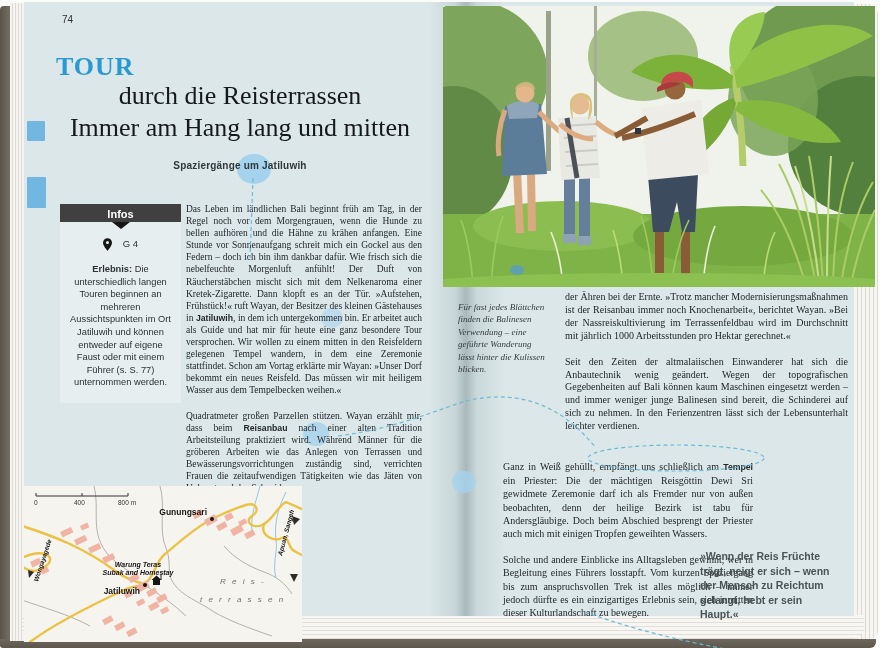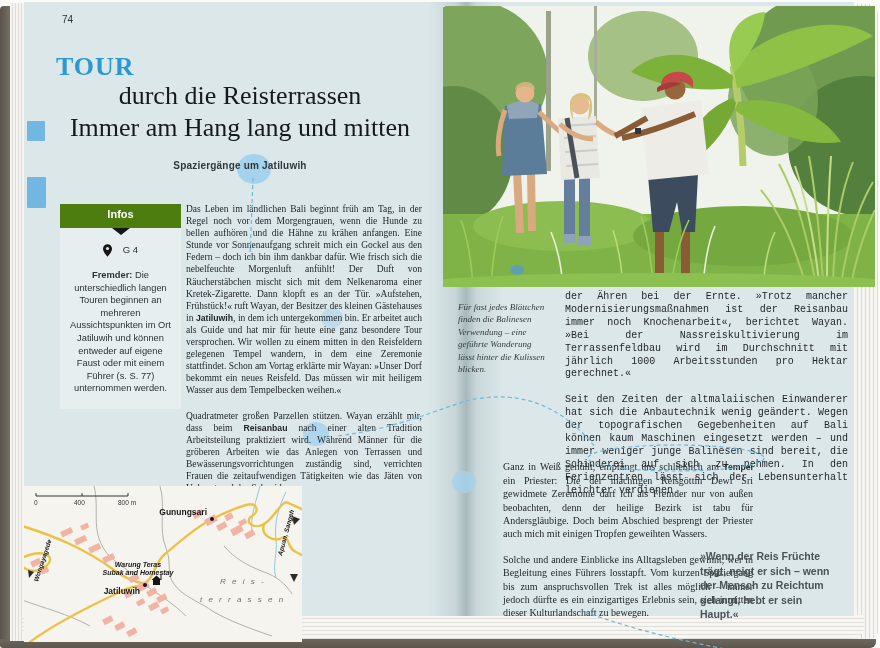--- a/index.html
+++ b/index.html
@@ -14,21 +14,21 @@
   .spine{position:absolute;left:404px;top:0;width:76px;height:100%;background:linear-gradient(90deg,rgba(110,135,140,0) 0%,rgba(100,125,130,.16) 36%,rgba(70,95,100,.34) 50%,rgba(100,125,130,.14) 64%,rgba(110,135,140,0) 100%);}
   
   .tab{position:absolute;background:#72b7e2;border-radius:1px;}
   
   .pagenum{position:absolute;left:62px;top:14px;font-size:10px;font-weight:normal;color:#2e3336;}
   .kicker{position:absolute;left:56px;top:52px;width:384px;font-family:"Liberation Serif",serif;font-weight:bold;font-size:26px;letter-spacing:1px;color:#2899d3;}
   .title{position:absolute;left:40px;top:80px;width:400px;text-align:center;font-family:"Liberation Serif",serif;font-size:26px;line-height:32px;color:#16191b;}
   .subtitle{position:absolute;left:48px;top:160px;width:384px;text-align:center;font-size:10px;font-weight:bold;color:#2f373b;letter-spacing:.2px;}
   .hl-circle{position:absolute;border-radius:50%;background:#a5d2ec;}
   .infos{position:absolute;left:60px;top:204px;width:121px;}
-  .infos-header{position:relative;background:#4d7c0f;color:#fff;text-align:center;font-size:11px;font-weight:bold;padding:4px 0 8px;}
+  .infos-header{position:relative;background:#404040;color:#fff;text-align:center;font-size:11px;font-weight:bold;padding:4px 0 2px;}
   .infos-header:after{content:"";position:absolute;left:50%;bottom:-7px;transform:translateX(-50%);border-left:9px solid transparent;border-right:9px solid transparent;border-top:7px solid #161616;}
   .infos-body{background:#e7eef0;padding:16px 7px 14px;text-align:center;font-size:9.3px;line-height:12.6px;color:#2b3134;}
   .infos-body p{margin:0 0 12px;}
   .infos-body p:last-child{margin-bottom:0;}
   .geo{display:flex;align-items:center;justify-content:center;gap:11px;margin-bottom:12px;font-size:9.5px;}
   .b{font-weight:bold;}
   .body-left{position:absolute;left:186px;top:203px;width:236px;font-family:"Liberation Serif",serif;font-size:9.5px;line-height:12.1px;text-align:justify;color:#23272a;}
   .body-left p{margin:0 0 13px;}
   .narrow{margin-left:114px;}
   .kw{font-family:"Liberation Sans",sans-serif;font-weight:bold;font-size:8.7px;}
@@ -83,21 +83,21 @@
   <div class="infos" style="z-index:2;">
     <div class="infos-header">Infos</div>
     <div class="infos-body">
       <div class="geo">
         <svg width="9" height="13" viewBox="0 0 10 14">
             <path d="M5,0 C2.2,0 0,2.2 0,5 c0,3.5 5,9 5,9 s5,-5.5 5,-9 C10,2.2 7.8,0 5,0 z" fill="#161616"></path>
             <circle cx="5" cy="4.8" r="1.7" fill="#e7eef0"></circle>
           </svg>
         <span>G 4</span>
       </div>
-      <p><span class="b">Fremder:</span><span> Die unterschiedlich langen Touren beginnen an mehreren Aussichtspunkten im Ort Jatiluwih und können entweder auf eigene Faust oder mit einem Führer (s. S. 77) unternommen werden.</span></p>
+      <p><span class="b">Erlebnis:</span><span> Die unterschiedlich langen Touren beginnen an mehreren Aussichtspunkten im Ort Jatiluwih und können entweder auf eigene Faust oder mit einem Führer (s. S. 77) unternommen werden.</span></p>
     </div>
   </div>
 
   <div class="body-left" style="z-index:2;">
     <p><span>Das Leben im ländlichen Bali beginnt früh am Tag, in der Regel noch vor dem Morgengrauen, wenn die Hunde zu bellen aufhören und die Hähne zu krähen anfangen. Eine Stunde vor Sonnenaufgang schreit mich ein Gockel aus den Federn – doch ich bin ihm dankbar dafür. Wie frisch sich die nebelfeuchte Morgenluft anfühlt! Der Duft von Räucherstäbchen mischt sich mit dem Nelkenaroma einer Kretek-Zigarette. Dann klopft es an der Tür. »Aufstehen, Frühstück!« ruft Wayan, der Besitzer des kleinen Gästehauses in </span><span class="kw">Jatiluwih</span><span>, in dem ich untergekommen bin. Er arbeitet auch als Guide und hat mir für heute eine ganz besondere Tour versprochen. Wir wollen zu einem mitten in den Reisfeldern gelegenen Tempel wandern, in dem eine Zeremonie stattfindet. Schon am Vortag erklärte mir Wayan: »Unser Dorf bekommt ein neues Reisfeld. Das müssen wir mit heiligem Wasser aus dem Tempelbecken weihen.«</span></p>
     <p class="narrow"><span>Quadratmeter großen Parzellen stützen. Wayan erzählt mir, dass beim </span><span class="kw">Reisanbau</span><span> nach einer alten Tradition Arbeitsteilung praktiziert wird. Während Männer für die gröberen Arbeiten wie das Anlegen von Terrassen und Bewässerungsvorrichtungen zuständig sind, verrichten Frauen die zeitaufwendigen Tätigkeiten wie das Jäten von Unkraut und das Schneiden</span></p>
   </div>
 
   <svg class="mapbox" viewBox="0 0 278 156" style="z-index:2;">
     <rect x="0" y="0" width="278" height="156" fill="#f6f4ef"></rect>
@@ -266,21 +266,21 @@
       <path d="M120,281 C118,256 114,240 108,226" stroke="#e8f0d8"></path>
         <path d="M260,281 C262,252 266,234 272,220" stroke="#e8f0d8"></path>
       <path d="M180,281 C178,252 174,236 170,224" stroke="#b9dd74"></path>
         <path d="M320,281 C322,254 326,238 332,226" stroke="#b9dd74"></path>
     </g>
     <ellipse cx="216" cy="281" rx="260" ry="14" fill="#8cc151"></ellipse>
   </svg>
 
   <div class="caption" style="z-index:2;">Für fast jedes Blättchen finden die Balinesen Verwendung – eine geführte Wanderung lässt hinter die Kulissen blicken.</div>
 
-  <div class="col-right" style="z-index:2;font-family:Liberation Mono, monospace;">
+  <div class="col-right" style="z-index:2;">
     <p><span>der Ähren bei der Ernte. »Trotz mancher Modernisierungsmaßnahmen ist der Reisanbau immer noch Knochenarbeit«, berichtet Wayan. »Bei der Nassreiskultivierung im Terrassenfeldbau wird im Durchschnitt mit jährlich 1000 Arbeitsstunden pro Hektar gerechnet.«</span></p>
     <p><span>Seit den Zeiten der altmalaiischen Einwanderer hat sich die Anbautechnik wenig geändert. Wegen der topografischen Gegebenheiten auf Bali können kaum Maschinen eingesetzt werden – und immer weniger junge Balinesen sind bereit, die Schinderei auf sich zu nehmen. In den Ferienzentren lässt sich der Lebensunterhalt leichter verdienen.</span></p>
   </div>
 
   <div class="lower-right" style="z-index:2;margin-left:48px;">
     <p><span>Ganz in Weiß gehüllt, empfängt uns schließlich am </span><span class="kw">Tempel</span><span> ein Priester: Die der mächtigen Reisgöttin Dewi Sri gewidmete Zeremonie darf ich als Fremder nur von außen beobachten, denn der heilige Bezirk ist tabu für Andersgläubige. Doch beim Abschied besprengt der Priester auch mich mit einigen Tropfen geweihten Wassers.</span></p>
     <p><span>Solche und andere Einblicke ins Alltagsleben gewinnt, wer in Begleitung eines Führers losstapft. Vom kurzen Spaziergang bis zum anspruchsvollen Trek ist alles möglich – immer jedoch dürfte es ein einzigartiges Erlebnis sein, sich inmitten dieser Kulturlandschaft zu bewegen.</span></p>
   </div>
 
   <div class="pullquote" style="z-index:2;">»Wenn der Reis Früchte trägt, neigt er sich – wenn der Mensch zu Reichtum gelangt, hebt er sein Haupt.«</div>

